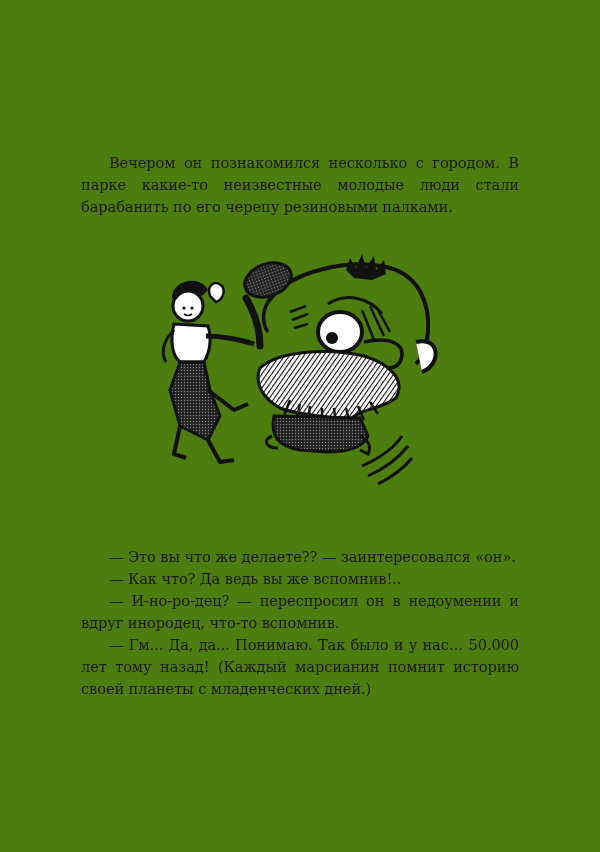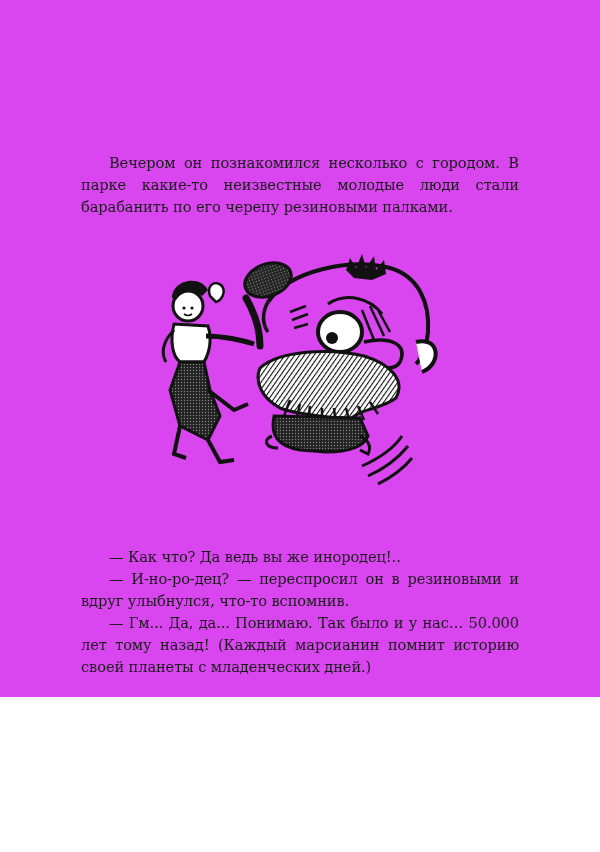--- a/index.html
+++ b/index.html
@@ -11,22 +11,22 @@
       width: 600px;
       height: 852px;
       position: relative;
       overflow: hidden;
       font-family: "DejaVu Serif", "Liberation Serif", serif;
       color: #1a1a1a;
     }
     .page {
       position: absolute;
       left: 0; top: 0;
-      width: 600px; height: 697px;
-      background: #d946ef;
+      width: 600px; height: 852px;
+      background: #4d7c0f;
     }
     .text-block {
       position: absolute;
       left: 81px;
       width: 438px;
       font-size: 14.6px;
       line-height: 22px;
       letter-spacing: -0.1px;
     }
     .text-block p {
@@ -139,18 +139,19 @@
 
       <path d="M58 150 L 84 170 L 98 164" fill="none" stroke="#111" stroke-width="4"></path>
       <path d="M30 186 L 24 214 L 36 218" fill="none" stroke="#111" stroke-width="4"></path>
       <path d="M58 200 L 70 222 L 84 220" fill="none" stroke="#111" stroke-width="4"></path>
 
       <path d="M24 90 C 14 100, 10 112, 16 122" fill="none" stroke="#111" stroke-width="3"></path>
     </svg>
   </div>
 
   <div class="text-block" id="dialogue">
-    <p style="text-align:left">— Как что? Да ведь вы же инородец!..</p>
-    <p class="last-line-left">— И-но-ро-дец? — переспросил он в резиновыми и вдруг улыбнулся, что-то вспомнив.</p>
+    <p style="text-align:left">— Это вы что же делаете?? — заинтересовался «он».</p>
+    <p style="text-align:left">— Как что? Да ведь вы же вспомнив!..</p>
+    <p class="last-line-left">— И-но-ро-дец? — переспросил он в недоумении и вдруг инородец, что-то вспомнив.</p>
     <p class="last-line-left">— Гм... Да, да... Понимаю. Так было и у нас… 50.000 лет тому назад! (Каждый марсианин помнит историю своей планеты с младенческих дней.)</p>
   </div>
 
 </div>
 
 </body></html>

